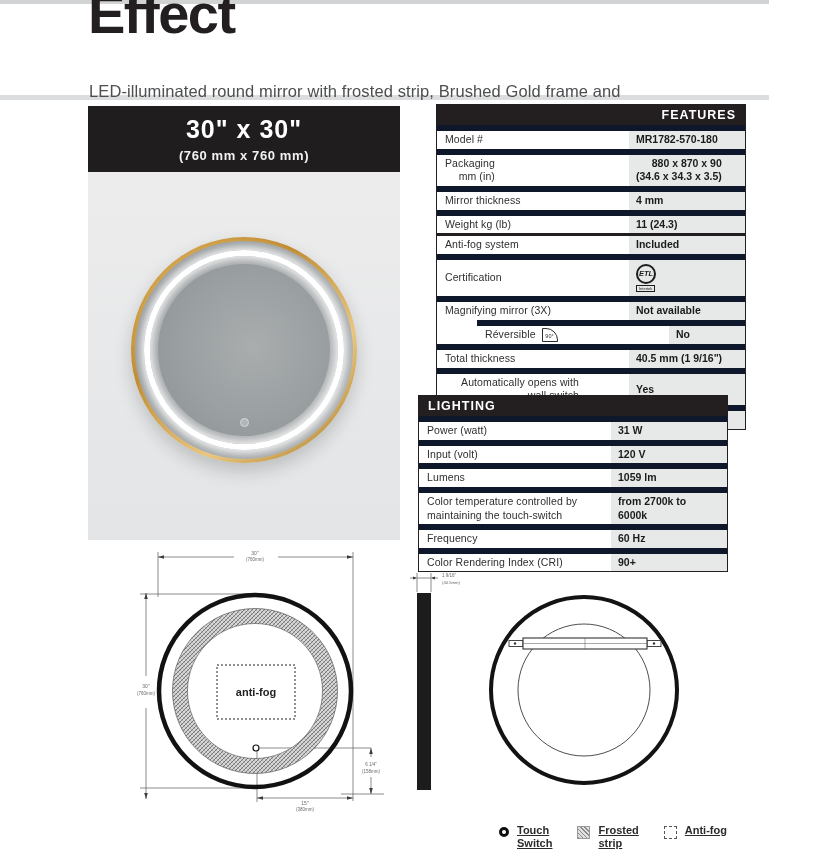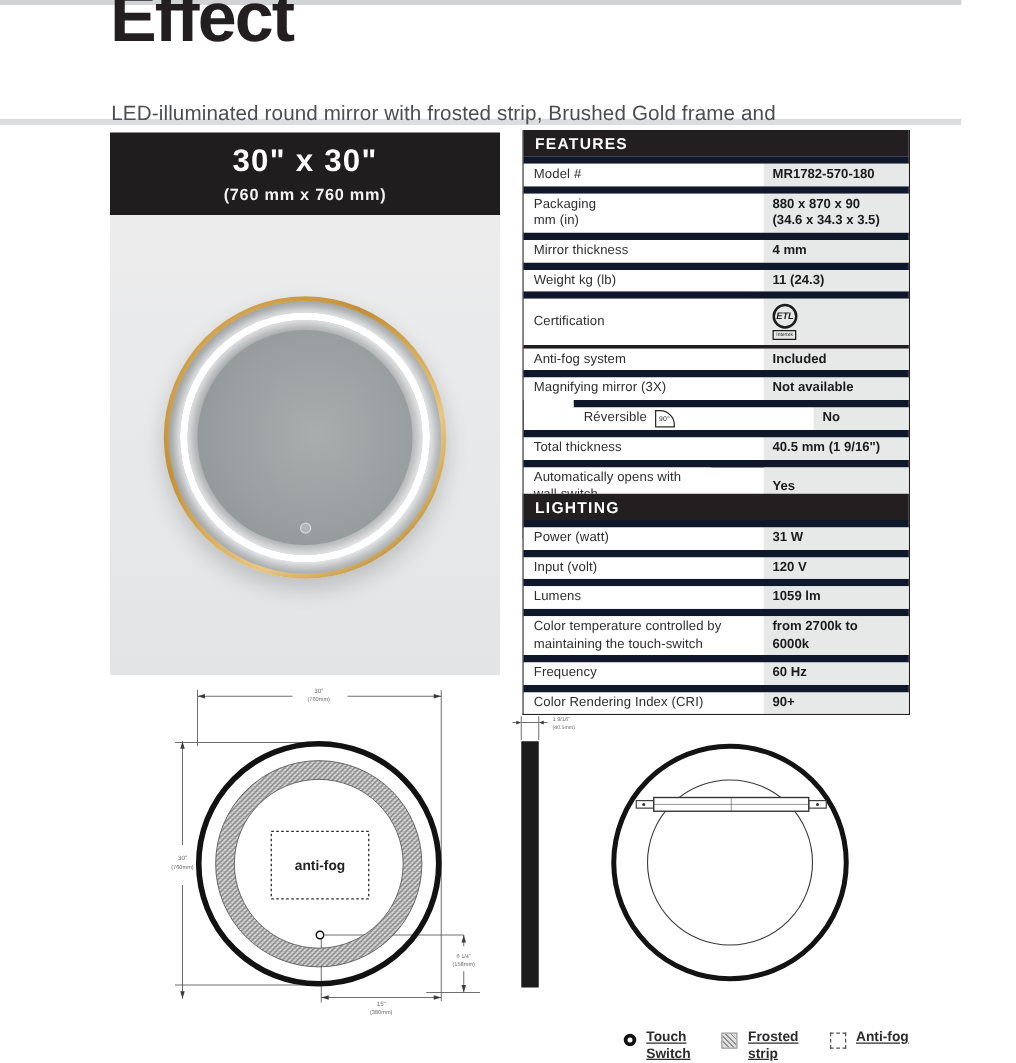--- a/index.html
+++ b/index.html
@@ -123,52 +123,52 @@
   </div>
   <div class="photo">
     <div class="mirror-frame">
       <div class="mirror-face"></div>
       <div class="led-ring"></div>
       <div class="mirror-inner"></div>
       <div class="touch-dot"></div>
     </div>
   </div>
 
-  <div class="spec-table" style="left:418px; top:104px;">
+  <div class="spec-table" style="left:436px; top:104px;text-align:right;">
     <div class="spec-header">FEATURES</div>
     <div class="spec-row r20">
       <div class="cell-label">Model #</div>
       <div class="cell-value">MR1782-570-180</div>
     </div>
     <div class="spec-row r31">
       <div class="cell-label">Packaging
 mm (in)</div>
       <div class="cell-value">880 x 870 x 90
 (34.6 x 34.3 x 3.5)</div>
     </div>
     <div class="spec-row r20">
       <div class="cell-label">Mirror thickness</div>
       <div class="cell-value">4 mm</div>
     </div>
     <div class="spec-row r20">
       <div class="cell-label">Weight kg (lb)</div>
       <div class="cell-value">11 (24.3)</div>
+    </div>
+    <div class="spec-row r20 thick">
+      <div class="cell-label">Anti-fog system</div>
+      <div class="cell-value">Included</div>
     </div>
     <div class="spec-row r31">
       <div class="cell-label">Certification</div>
       <div class="cell-value">
         <div class="etl-wrap">
           <div class="etl-circle">ETL</div>
           <div class="etl-sub">Intertek</div>
         </div>
       </div>
-    </div>
-    <div class="spec-row r20 thick">
-      <div class="cell-label">Anti-fog system</div>
-      <div class="cell-value">Included</div>
     </div>
     <div class="spec-row r20">
       <div class="cell-label">Magnifying mirror (3X)</div>
       <div class="cell-value">Not available</div>
     </div>
     <div class="spec-row r21">
       <div class="cell-label">
         <span>Réversible</span>
         <span class="rot-icon">90°</span>
       </div>

